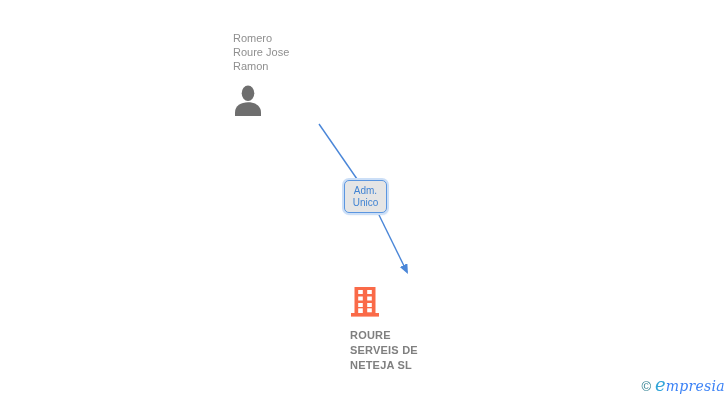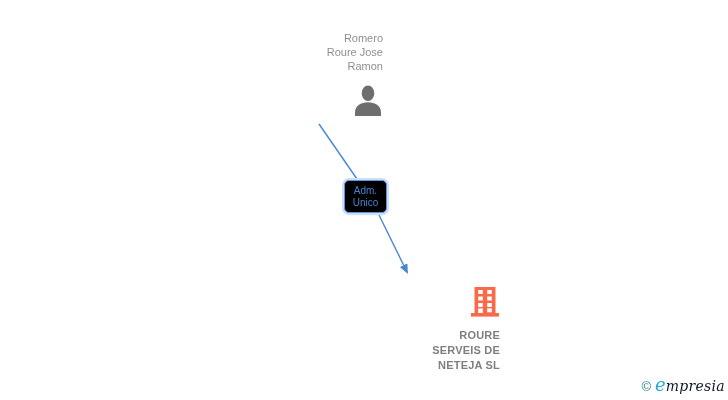--- a/index.html
+++ b/index.html
@@ -8,58 +8,58 @@
     width:728px;height:400px;
     background:#ffffff;
     overflow:hidden;
     font-family:"Liberation Sans", sans-serif;
   }
   .connectors{
     position:absolute;left:0;top:0;width:728px;height:400px;
     z-index:1;pointer-events:none;
   }
   .node{
-    position:absolute;width:150px;text-align:right;z-index:2;
+    position:absolute;width:150px;text-align:left;z-index:2;
   }
   .node-person{left:233px;top:31px;}
   .node-company{left:350px;top:285px;}
   .person-name{
     font-size:11px;line-height:14px;color:#8f8f8f;
     white-space:pre-line;
   }
   .person-icon-wrap{margin-top:12px;height:31px;}
   .company-name{
     margin-top:7px;
     font-size:11px;line-height:15px;color:#7f7f7f;font-weight:bold;
     white-space:pre-line;letter-spacing:0.2px;
   }
   .rel-box{
     position:absolute;left:344px;top:180px;width:43px;height:33px;
     box-sizing:border-box;z-index:3;
-    background:#000000;
+    background:#e5e5e5;
     border:1.5px solid #5b96e0;
     border-radius:5px;
     box-shadow:0 0 0 2px #ccdff7, 1px 2px 2px rgba(120,150,200,0.25);
     display:flex;align-items:center;justify-content:center;
     font-size:10px;line-height:12px;color:#4284d3;
     white-space:pre-line;text-align:center;
   }
   .watermark{
     position:absolute;right:3px;bottom:5px;z-index:2;
     display:flex;align-items:baseline;
   }
   .wm-copy{
     color:#2a7d8f;font-size:13px;margin-right:4px;
     font-family:"Liberation Sans", sans-serif;
   }
   .wm-brand{
     font-family:"DejaVu Serif", serif;font-style:italic;
   }
   .wm-e{color:#31a5d8;font-size:18px;}
-  .wm-rest{color:#0f172a;font-size:14px;letter-spacing:0.3px;}
+  .wm-rest{color:#3b82f6;font-size:14px;letter-spacing:0.3px;}
 </style>
 </head>
 <body>
 
 <div class="canvas">
 
   <svg class="connectors" width="728" height="400" viewBox="0 0 728 400" xmlns="http://www.w3.org/2000/svg">
     <defs>
       <marker id="arrow" markerWidth="8" markerHeight="8" refX="5.5" refY="3" orient="auto" markerUnits="strokeWidth">
         <path d="M0,0 L7,3 L0,6 Z" fill="#4a86d8"></path>

